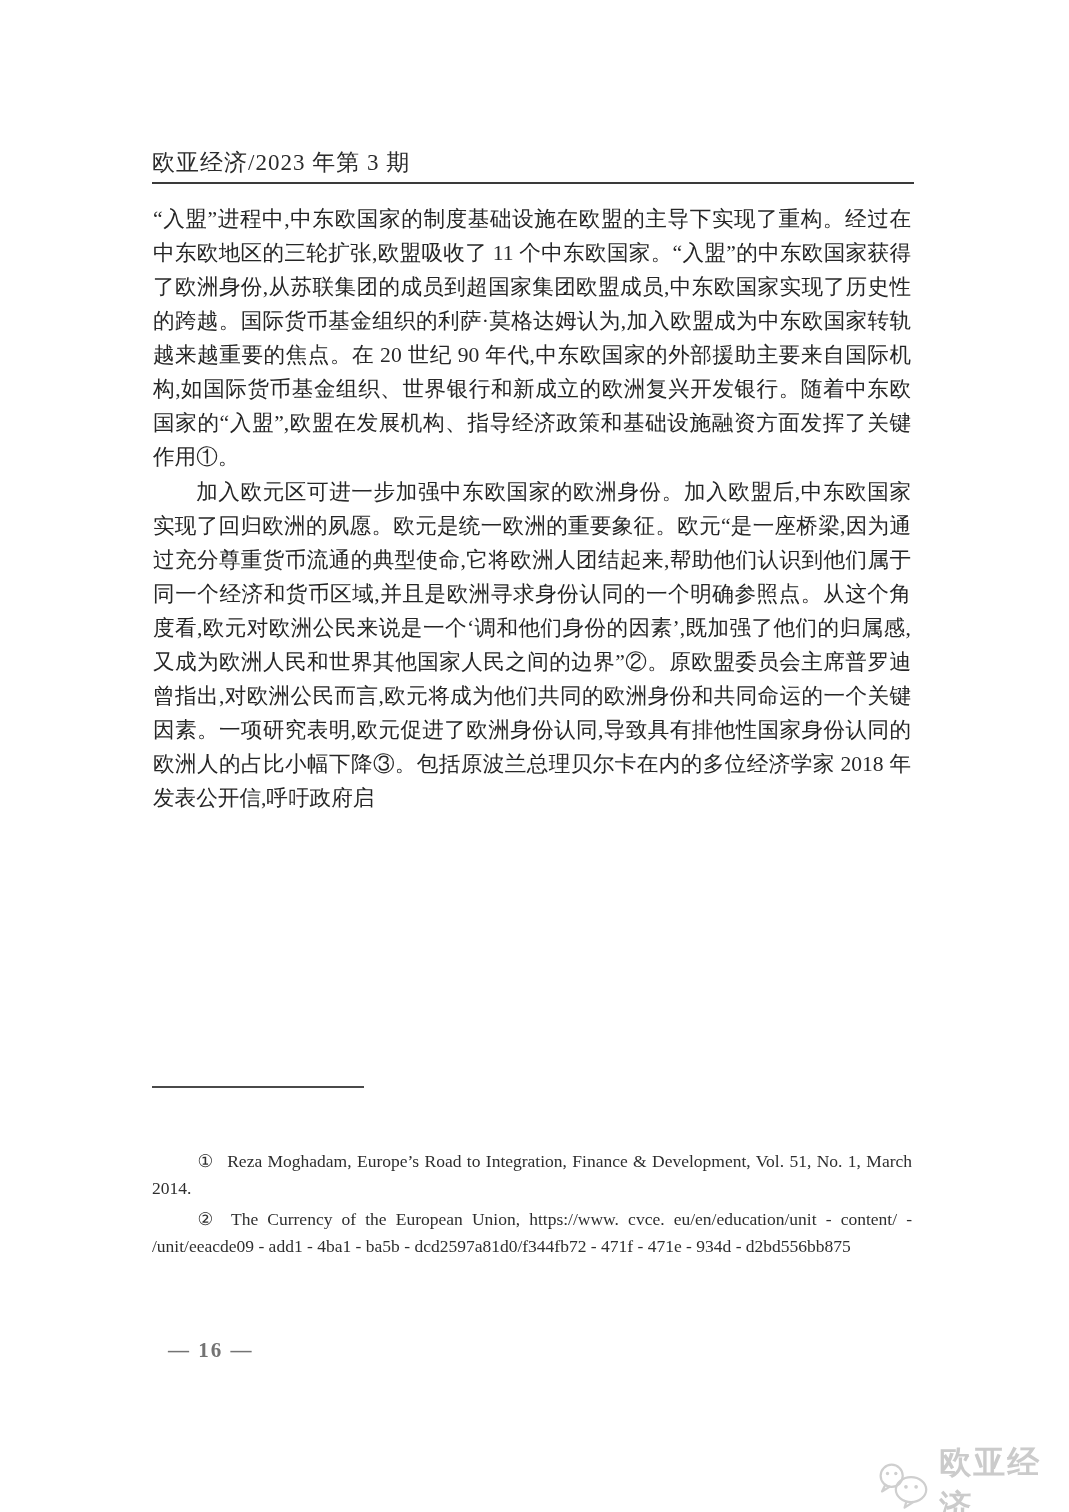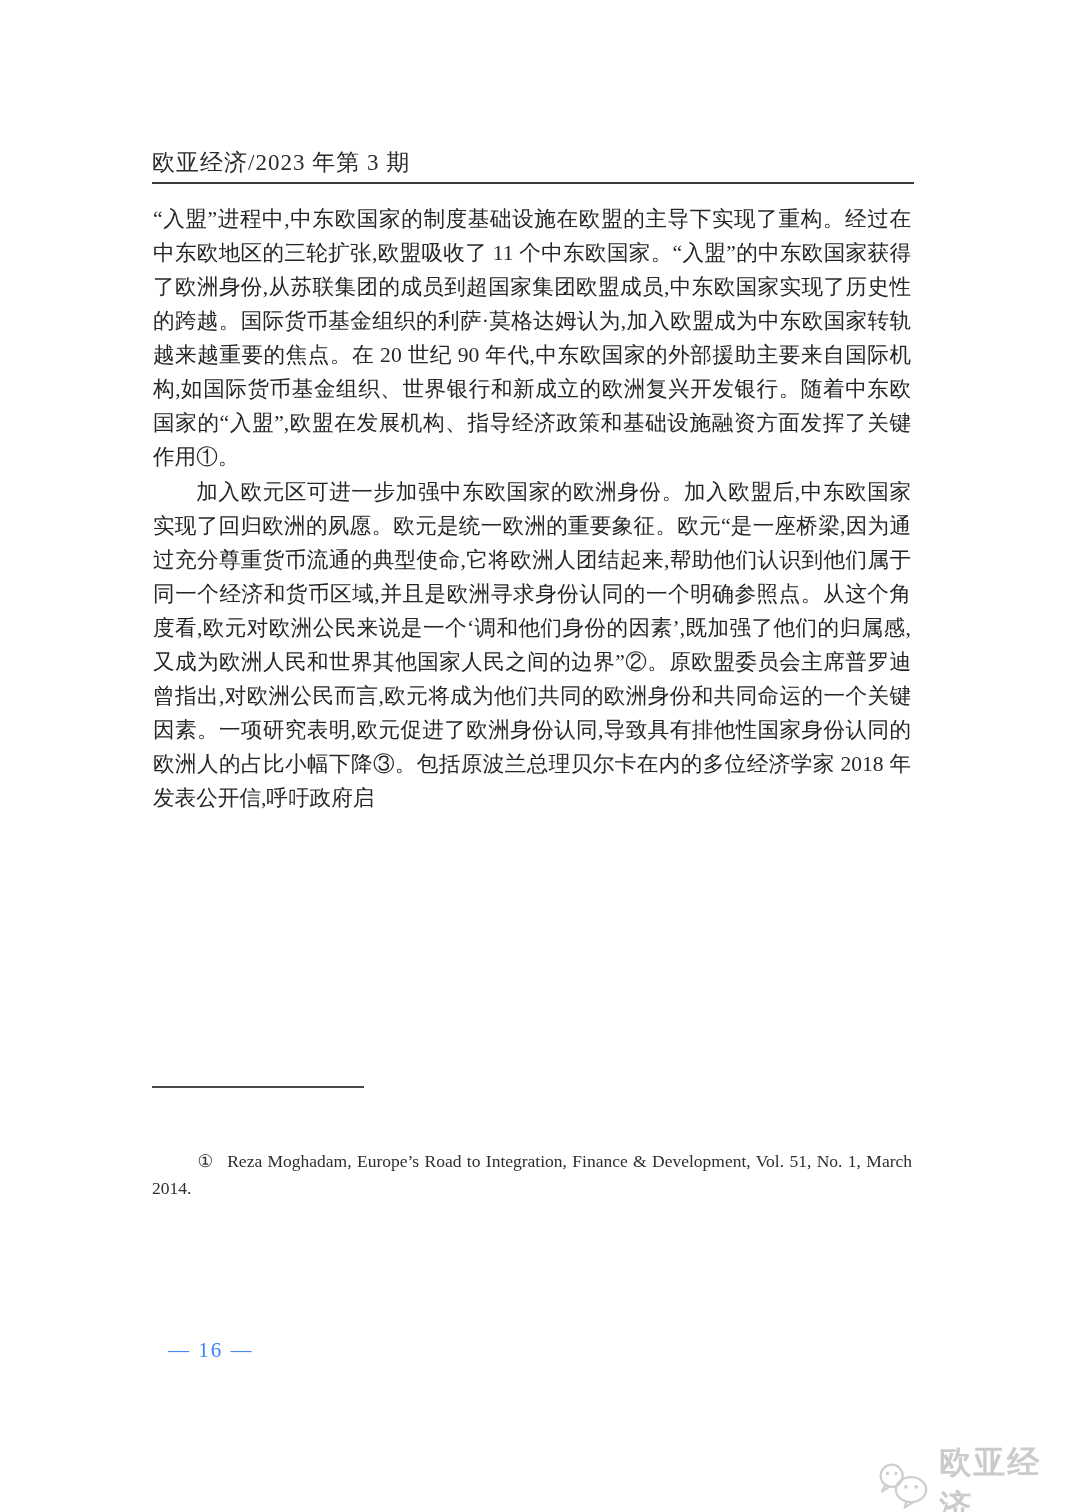--- a/index.html
+++ b/index.html
@@ -82,22 +82,23 @@
     color: #2e2e2e;
   }
   .fn-marker { padding-right: 13px; }
 
   
   .page-number {
     position: absolute;
     left: 168px;
     top: 1338px;
     font-size: 21px;
-    color: #3b82f6;
+    color: #737373;
     letter-spacing: 2px;
+    font-weight: bold;
   }
 
   
   .watermark {
     position: absolute;
     left: 876px;
     top: 1441px;
     display: flex;
     align-items: center;
     gap: 8px;
@@ -126,20 +127,23 @@
     <p class="para no-indent">“入盟”进程中,中东欧国家的制度基础设施在欧盟的主导下实现了重构。经过在中东欧地区的三轮扩张,欧盟吸收了 11 个中东欧国家。“入盟”的中东欧国家获得了欧洲身份,从苏联集团的成员到超国家集团欧盟成员,中东欧国家实现了历史性的跨越。国际货币基金组织的利萨·莫格达姆认为,加入欧盟成为中东欧国家转轨越来越重要的焦点。在 20 世纪 90 年代,中东欧国家的外部援助主要来自国际机构,如国际货币基金组织、世界银行和新成立的欧洲复兴开发银行。随着中东欧国家的“入盟”,欧盟在发展机构、指导经济政策和基础设施融资方面发挥了关键作用①。</p>
     <p class="para">加入欧元区可进一步加强中东欧国家的欧洲身份。加入欧盟后,中东欧国家实现了回归欧洲的夙愿。欧元是统一欧洲的重要象征。欧元“是一座桥梁,因为通过充分尊重货币流通的典型使命,它将欧洲人团结起来,帮助他们认识到他们属于同一个经济和货币区域,并且是欧洲寻求身份认同的一个明确参照点。从这个角度看,欧元对欧洲公民来说是一个‘调和他们身份的因素’,既加强了他们的归属感,又成为欧洲人民和世界其他国家人民之间的边界”②。原欧盟委员会主席普罗迪曾指出,对欧洲公民而言,欧元将成为他们共同的欧洲身份和共同命运的一个关键因素。一项研究表明,欧元促进了欧洲身份认同,导致具有排他性国家身份认同的欧洲人的占比小幅下降③。包括原波兰总理贝尔卡在内的多位经济学家 2018 年发表公开信,呼吁政府启</p>
   </div>
 
   <div class="fn-rule"></div>
 
   <div class="footnotes">
     <p class="footnote">
       <span class="fn-marker">①</span><span>Reza Moghadam, Europe’s Road to Integration, Finance &amp; Development, Vol. 51, No. 1, March 2014.</span>
     </p>
+    <p class="footnote">
+      <span class="fn-marker">②</span><span>The Currency of the European Union, https://www. cvce. eu/en/education/unit - content/ - /unit/eeacde09 - add1 - 4ba1 - ba5b - dcd2597a81d0/f344fb72 - 471f - 471e - 934d - d2bd556bb875</span>
+    </p>
   </div>
 
   <div class="page-number">— 16 —</div>
 
   <div class="watermark">
     <svg class="wm-icon" width="58" height="50" viewBox="0 0 60 52">
       <g fill="none" stroke="#cfcfcf" stroke-width="2.4" stroke-linejoin="round">
         <circle cx="17" cy="16" r="12"></circle>
         <path d="M10 26 L6.5 33 L15.5 27.5"></path>
         <ellipse cx="38" cy="31" rx="16.5" ry="13.5"></ellipse>

